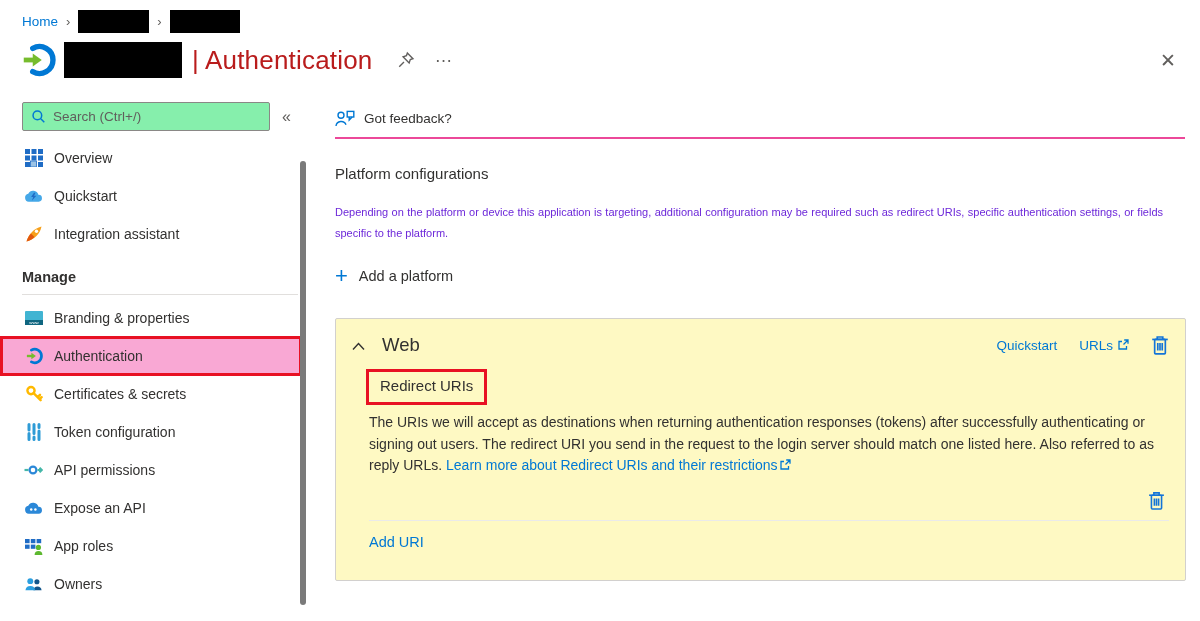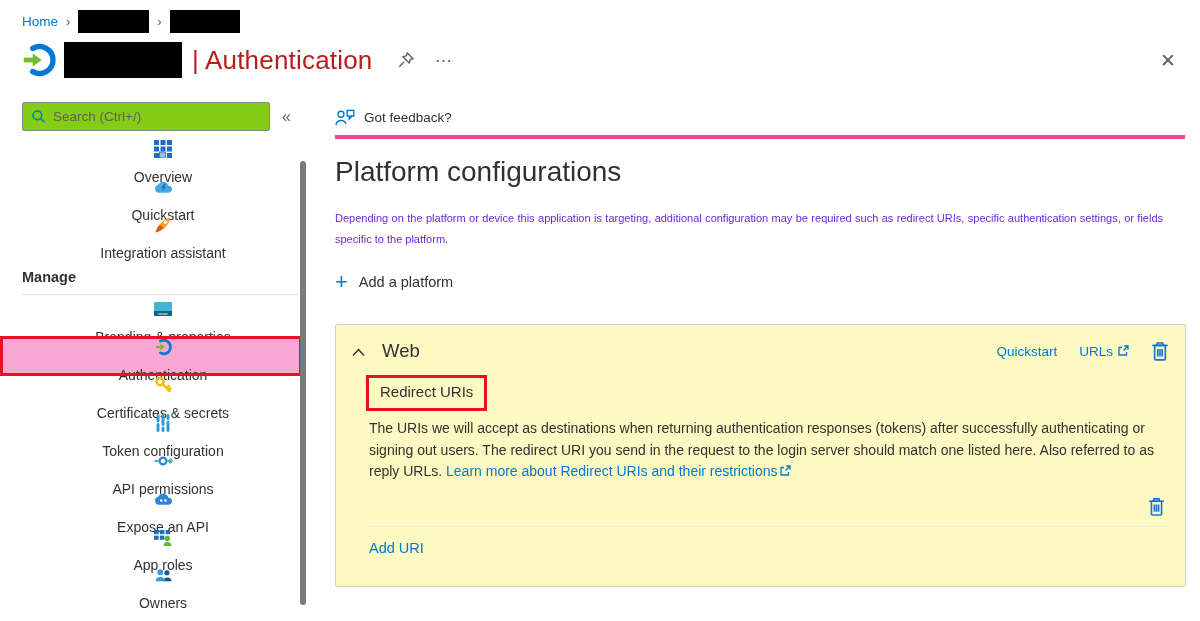--- a/index.html
+++ b/index.html
@@ -27,49 +27,49 @@
   .close-btn { margin-left: auto; margin-right: 24px; color: #605e5c; font-size: 19px;
     cursor: pointer; font-weight: 400; }
 
   
   .content { display: flex; height: 521px; position: relative; }
 
   
   .sidebar { width: 308px; flex: 0 0 auto; padding-top: 18px; position: relative; }
   .search-row { display: flex; align-items: center; padding-left: 22px; }
   .search-box { width: 248px; height: 29px; border: 1px solid #8a8886; border-radius: 2px;
-    display: flex; align-items: center; padding: 0 8px; gap: 7px; background: #84cc16; }
+    display: flex; align-items: center; padding: 0 8px; gap: 7px; background: #86efac; }
   .search-box input { border: none; outline: none; flex: 1; font-size: 13.5px;
     font-family: inherit; color: #323130; background: transparent; }
   .search-box input::placeholder { color: #605e5c; opacity: 1; }
   .collapse-btn { margin-left: 12px; color: #605e5c; font-size: 16px; cursor: pointer; }
 
   .nav { margin-top: 8px; }
   .nav-item { height: 38px; display: flex; align-items: center; gap: 11px;
     padding-left: 24px; font-size: 14px; color: #323130; cursor: pointer;
-    width: 302px; position: relative; flex-direction: column; }
+    width: 302px; position: relative; }
   .nav-item .ic { width: 19px; height: 19px; display: flex; align-items: center;
     justify-content: center; flex: 0 0 auto; }
   .nav-item.selected { background: #f9a8d4; }
   .red-frame { position: absolute; left: 0; top: -1px; right: 0; bottom: -1px;
     border: 3px solid #e81123; pointer-events: none; }
 
   .group-header { padding: 16px 0 9px 22px; font-size: 14.5px; font-weight: 700; color: #323130; }
   .group-divider { border-top: 1px solid #e1dfdd; margin: 0 10px 4px 22px; }
 
   .sidebar-scrollbar { position: absolute; right: 2px; top: 77px; width: 6px; height: 444px;
     background: #7a7a7a; border-radius: 3px; }
 
   
   .main { flex: 1; padding-left: 27px; }
   .feedback-row { display: flex; align-items: center; gap: 9px; height: 40px; margin-top: 15px;
-    border-bottom: 4px solid #ec4899; margin-right: 15px; font-size: 13.5px; color: #323130; }
+    border-bottom: 2px solid #ec4899; margin-right: 15px; font-size: 13.5px; color: #323130; }
   .feedback-row .lbl { cursor: pointer; }
 
-  .section-heading { font-size: 28px; font-weight: 400; color: #323130; margin-top: 17px; }
+  .section-heading { font-size: 15px; font-weight: 400; color: #323130; margin-top: 26px; }
   .platform-desc { margin-top: 20px; width: 828px; font-size: 11px; line-height: 21px;
     text-align: justify; color: #6d28d9; }
   .add-platform { margin-top: 24px; display: flex; align-items: center; gap: 11px;
     font-size: 14.5px; color: #323130; cursor: pointer; width: max-content; }
   .plus-glyph { color: #0078d4; font-size: 22px; font-weight: 300; line-height: 16px; }
 
   
   .web-card { margin-top: 34px; width: 851px; height: 263px; border: 1px solid #d2d0ce;
     border-radius: 2px; background: #fef9c3; padding: 15px 16px 0 16px; }
   .card-header { display: flex; align-items: center; }

